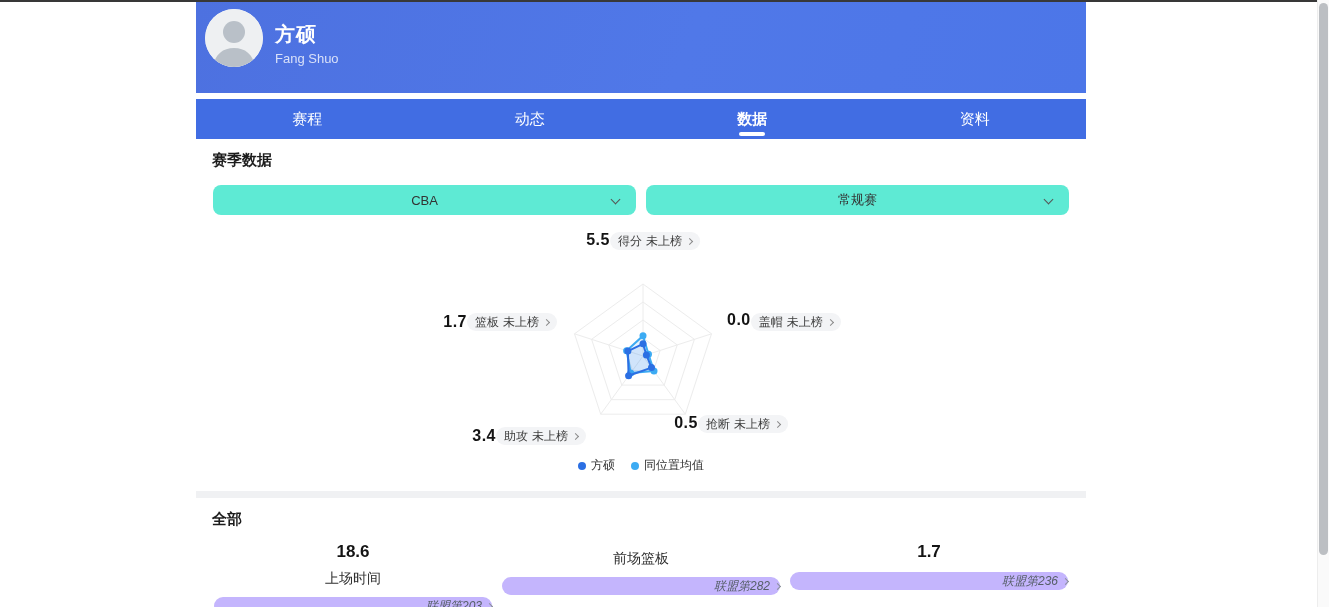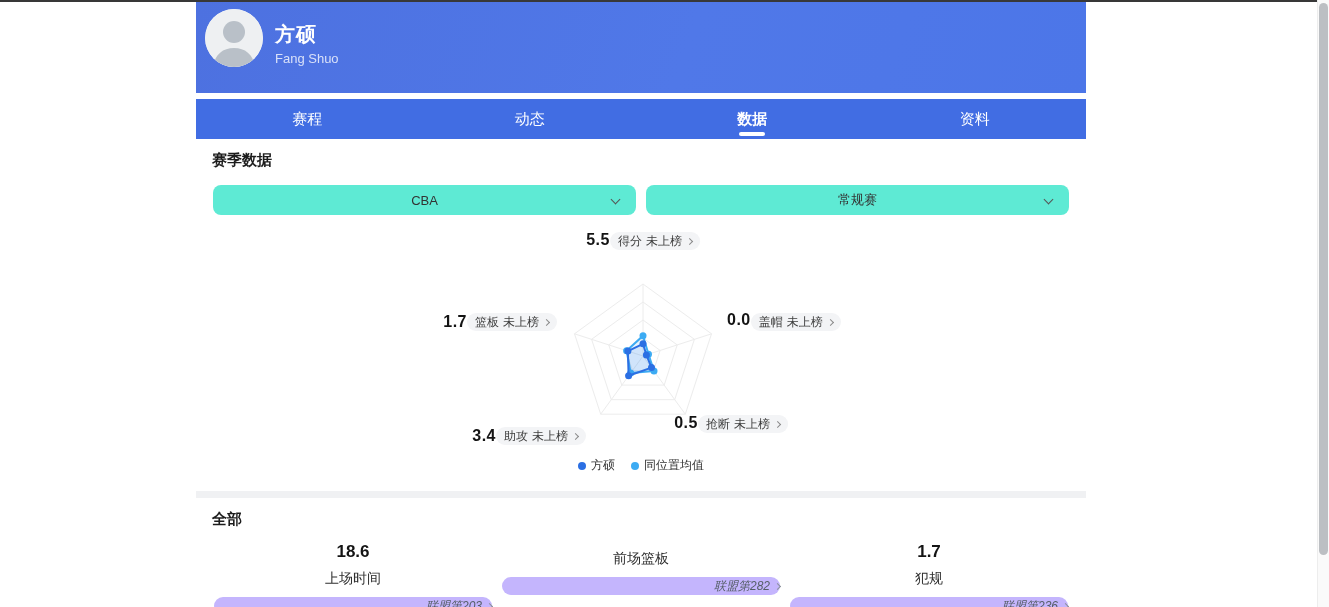--- a/index.html
+++ b/index.html
@@ -217,21 +217,20 @@
     </div>
     <div class="stat-col">
       <div class="stat-label">前场篮板</div>
       <div class="rank-badge">
         <span>联盟第282</span>
         <i class="chev-right"></i>
       </div>
     </div>
     <div class="stat-col">
       <div class="stat-value">1.7</div>
-      <div class="stat-label">犯规</div>
       <div class="rank-badge">
         <span>联盟第236</span>
         <i class="chev-right"></i>
       </div>
     </div>
   </div>
 
 </div>
 
 <div class="sb-track">

